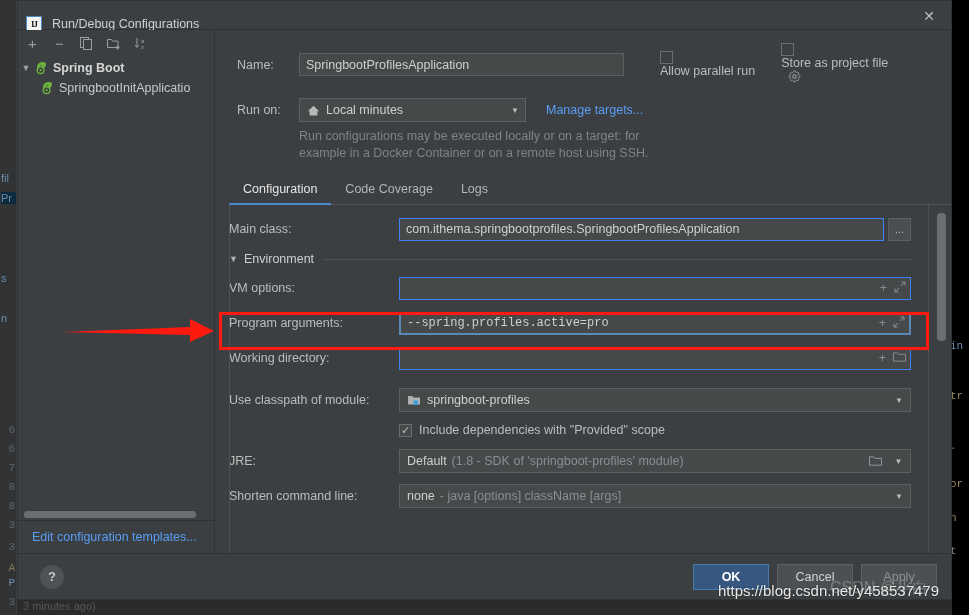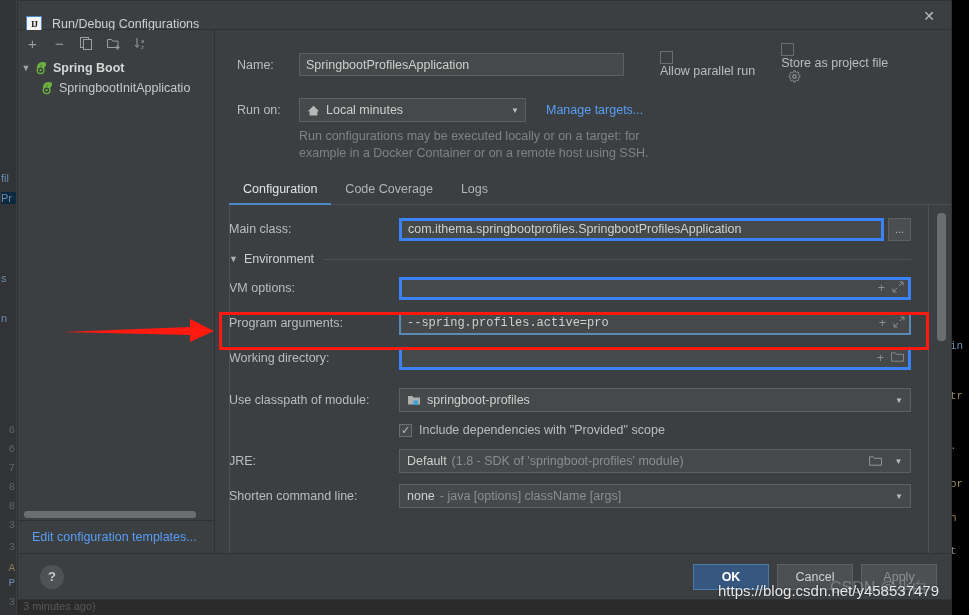--- a/index.html
+++ b/index.html
@@ -189,21 +189,21 @@
   }
   .tab.active { color: #e4e4e4; border-bottom-color: #4a88c7; }
 
   .scrollarea { position: relative; flex: 1; overflow: hidden; }
   .form { padding: 12px 40px 0 14px; }
   .frow { display: flex; align-items: center; height: 24px; margin-bottom: 11px; }
   .flbl { width: 170px; color: #bcbcbc; font-size: 12.5px; flex: none; }
   .fctl { flex: 1; position: relative; display: flex; align-items: center; }
 
   .inputbox {
-    background: #45494a; border: 3px solid #3b82f6;
+    background: #45494a; border: 1px solid #3b82f6;
     height: 23px; flex: 1; display: flex; align-items: center;
     padding: 0 4px 0 6px; color: #cfcfcf; font-size: 12.5px;
     min-width: 0;
   }
   .inputbox.focused { border: 2px solid #5a88b8; background: #45494a; }
   .inputbox .val { flex: 1; overflow: hidden; white-space: nowrap; }
   .mono { font-family: "Liberation Mono", "DejaVu Sans Mono", monospace; font-size: 12px; }
   .adorn { color: #8b8e90; margin-left: 6px; display: flex; align-items: center; gap: 7px; }
   .ellipsis-btn {
     width: 23px; height: 23px; margin-left: 4px;

